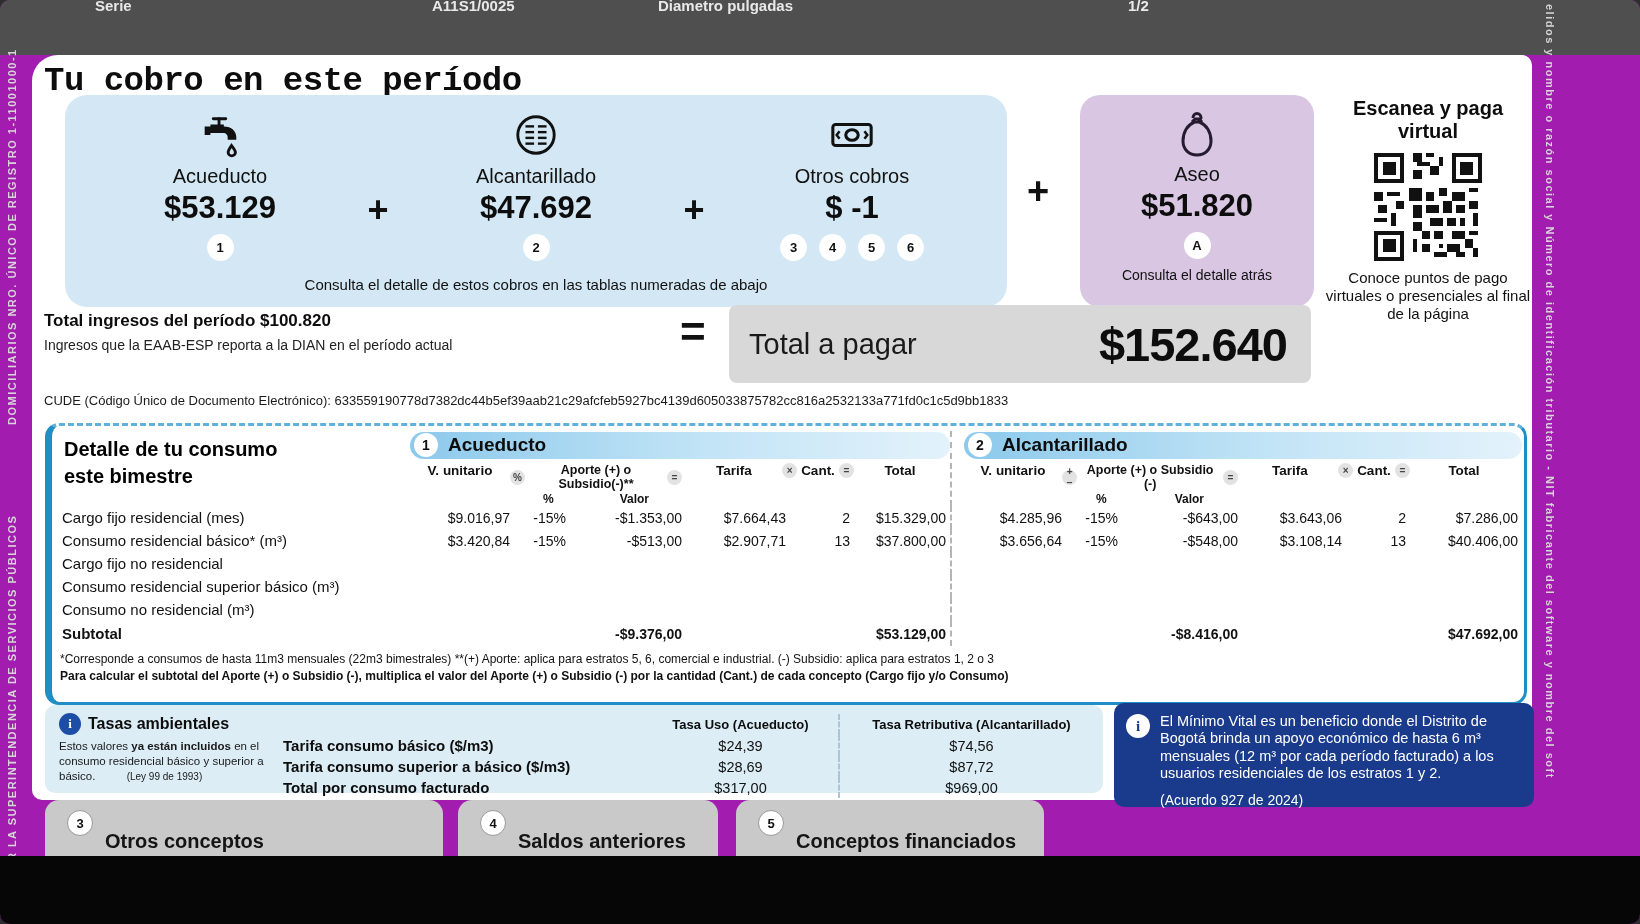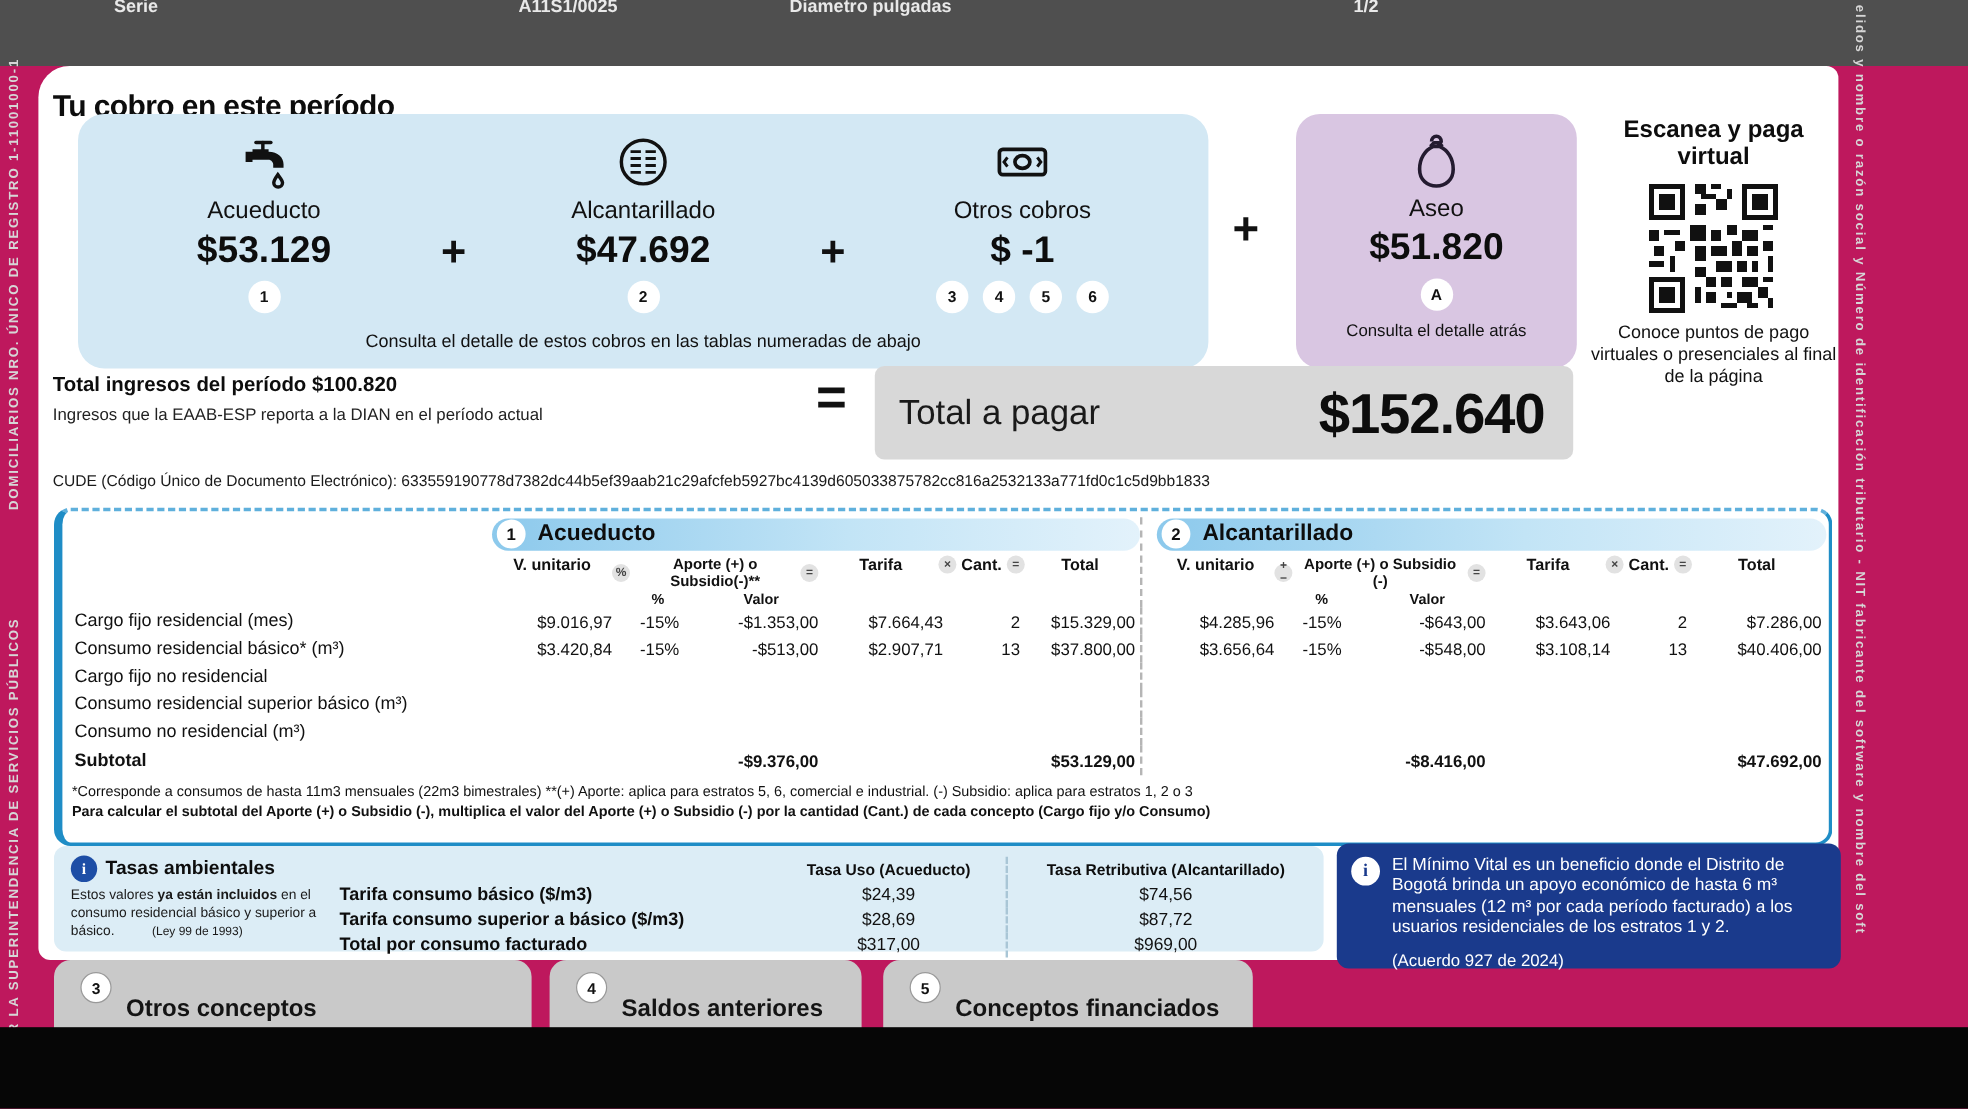--- a/index.html
+++ b/index.html
@@ -1,30 +1,30 @@
 <!DOCTYPE html>
 <html><head>
 <meta charset="utf-8">
 <style>
   html,body{margin:0;padding:0;background:#2e2e2e;}
   *{box-sizing:border-box;font-family:"Liberation Sans", sans-serif;}
-  #stage{position:relative;width:1640px;height:924px;background:#be185d;overflow:hidden;}
+  #stage{position:relative;width:1640px;height:924px;background:#a21caf;overflow:hidden;border-radius:10px;}
 
   
   .topbar{position:absolute;left:0;top:0;width:100%;height:55px;background:#4f4f4f;color:#e9e9e9;font-weight:bold;font-size:15px;}
   .topbar span{position:absolute;top:-3px;white-space:nowrap;}
   .edge-text{position:absolute;color:#d6d6d6;font-size:11px;font-weight:bold;letter-spacing:1.5px;white-space:nowrap;}
   .edge-left1{left:6px;top:425px;transform:rotate(-90deg);transform-origin:left top;}
   .edge-left2{left:6px;top:880px;transform:rotate(-90deg);transform-origin:left top;}
   .edge-right{left:1556px;top:4px;transform:rotate(90deg);transform-origin:left top;}
   .blackbar{position:absolute;left:0;top:856px;width:100%;height:68px;background:#060606;}
 
   
   .card{position:absolute;left:32px;top:55px;width:1500px;height:745px;background:#ffffff;border-radius:26px 10px 10px 10px;}
-  .title{position:absolute;left:12px;top:20px;font-size:25px;font-weight:bold;letter-spacing:-0.5px;color:#0d0d0d;}
+  .title{position:absolute;left:12px;top:7px;font-size:34px;font-weight:bold;letter-spacing:-0.5px;color:#0d0d0d;font-family:Liberation Mono, monospace;}
 
   
   .panel{position:absolute;left:33px;top:40px;width:942px;height:212px;background:#d3e8f4;border-radius:22px;display:flex;align-items:flex-start;justify-content:space-between;padding:14px 30px 0 30px;}
   .ccol{display:flex;flex-direction:column;align-items:center;width:250px;}
   .ccol .ic{height:52px;display:flex;align-items:center;}
   .clabel{font-size:20px;color:#111;margin-top:4px;}
   .camount{font-size:31px;font-weight:bold;color:#0d0d0d;margin-top:2px;}
   .badges{display:flex;gap:12px;margin-top:8px;}
   .wbadge{width:27px;height:27px;border-radius:50%;background:#fff;display:flex;align-items:center;justify-content:center;font-size:13px;font-weight:bold;color:#111;}
   .plus{font-size:36px;font-weight:bold;color:#111;margin-top:80px;}
@@ -266,20 +266,24 @@
     </div>
     <div class="eqsign">=</div>
     <div class="totalbox">
       <span class="tlabel">Total a pagar</span>
       <span class="tamount">$152.640</span>
     </div>
 
     <div class="cude">CUDE (Código Único de Documento Electrónico): 633559190778d7382dc44b5ef39aab21c29afcfeb5927bc4139d605033875782cc816a2532133a771fd0c1c5d9bb1833</div>
 
     <div class="dtable">
+      <div style="position:absolute;left:12px;top:12px;">
+        <div style="font-size:20px;font-weight:bold;">Detalle de tu consumo</div>
+        <div style="font-size:20px;font-weight:bold;margin-top:4px;">este bimestre</div>
+      </div>
 
       <div class="grid bandrow">
         <div class="con"></div>
         <div class="band band-a">
           <span class="wbadge">1</span>
           <span>Acueducto</span>
         </div>
         <div class="vdiv"></div>
         <div class="band band-b">
           <span class="wbadge">2</span>

